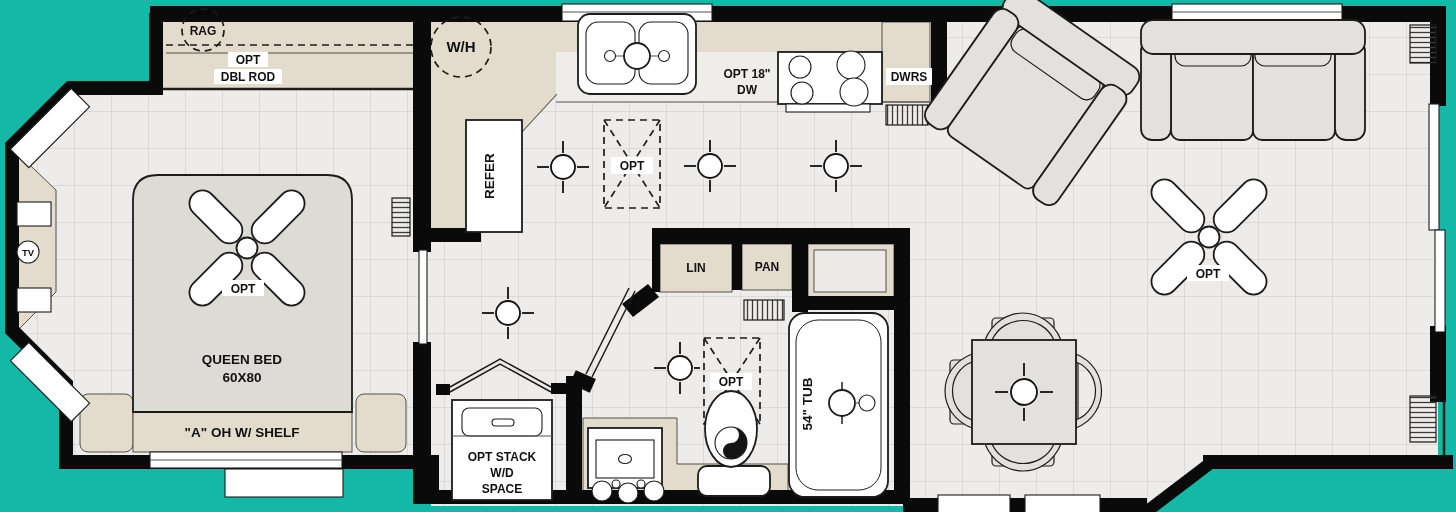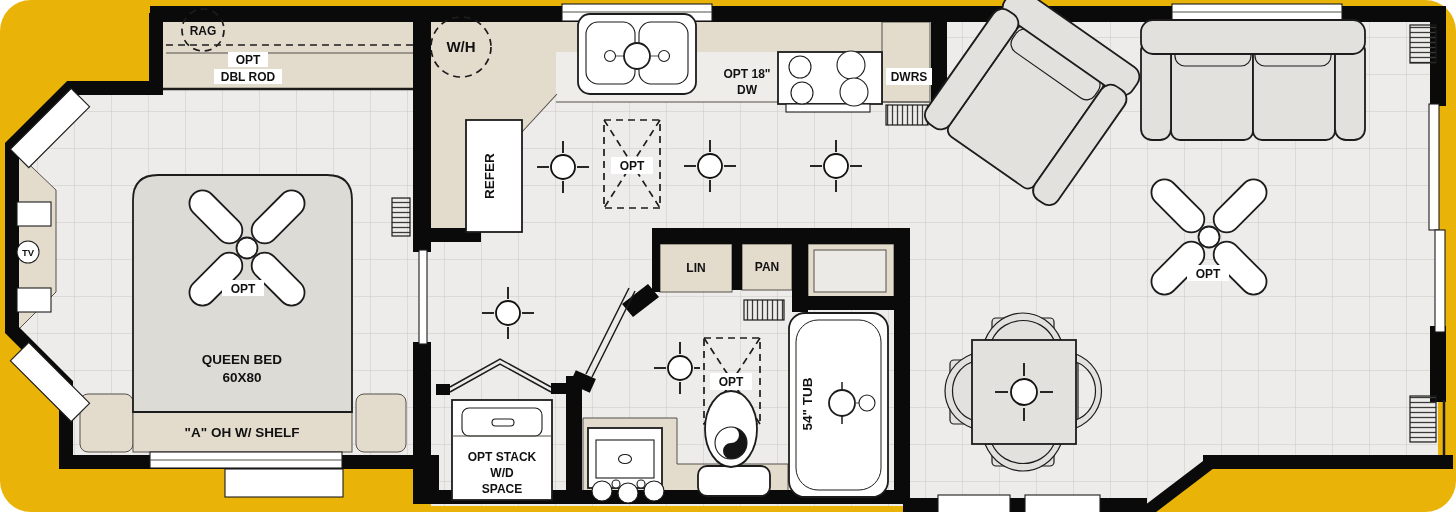--- a/index.html
+++ b/index.html
@@ -1,20 +1,20 @@
 <!DOCTYPE html>
 <html style="--wall: #0a0a0a; --floor: #edecea; --grid-line: #cbc8c3; --cabinet: #e3dccd; --furniture: #e2e1dd; --outline: #1c1c1c;"><head>
 <meta charset="utf-8">
 <style>
   :root{
     --wall:#0a0a0a; --floor:#edecea; --grid-line:#cbc8c3;
     --cabinet:#e3dccd; --furniture:#e2e1dd; --outline:#1c1c1c;
   }
   html,body{margin:0;padding:0;background:#fff;}
-  .stage{width:1456px;height:512px;position:relative;background:#eab308;border-radius:31px;}
+  .stage{width:1456px;height:512px;position:relative;background:#14b8a6;}
   .wall{fill:var(--wall);stroke:none;}
   .floor{fill:var(--floor);}
   .beige{fill:var(--cabinet);}
   .beige-b{fill:var(--cabinet);stroke:#55504a;stroke-width:1;}
   .furn{fill:var(--furniture);stroke:var(--outline);stroke-width:1.8;}
   .furn-thin{fill:var(--furniture);stroke:var(--outline);stroke-width:1.2;}
   .white{fill:#fff;stroke:var(--outline);stroke-width:1.8;}
   .white-thin{fill:#fff;stroke:var(--outline);stroke-width:1.1;}
   .ln{stroke:var(--outline);fill:none;stroke-width:1.5;}
   .ln-thin{stroke:#55504a;fill:none;stroke-width:1.1;}

